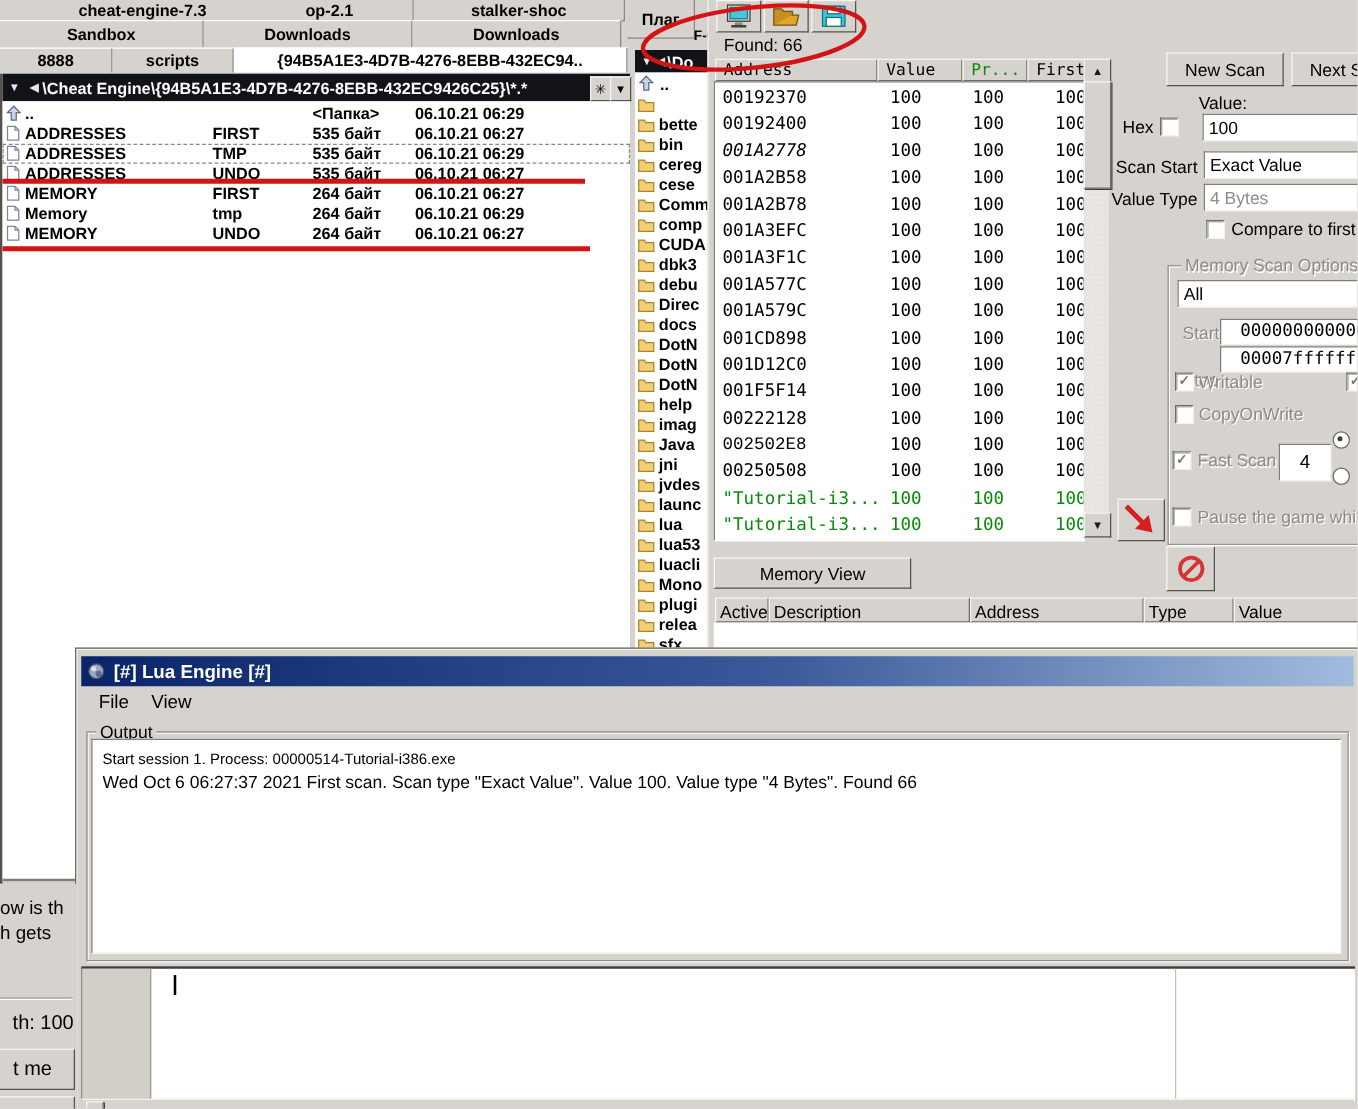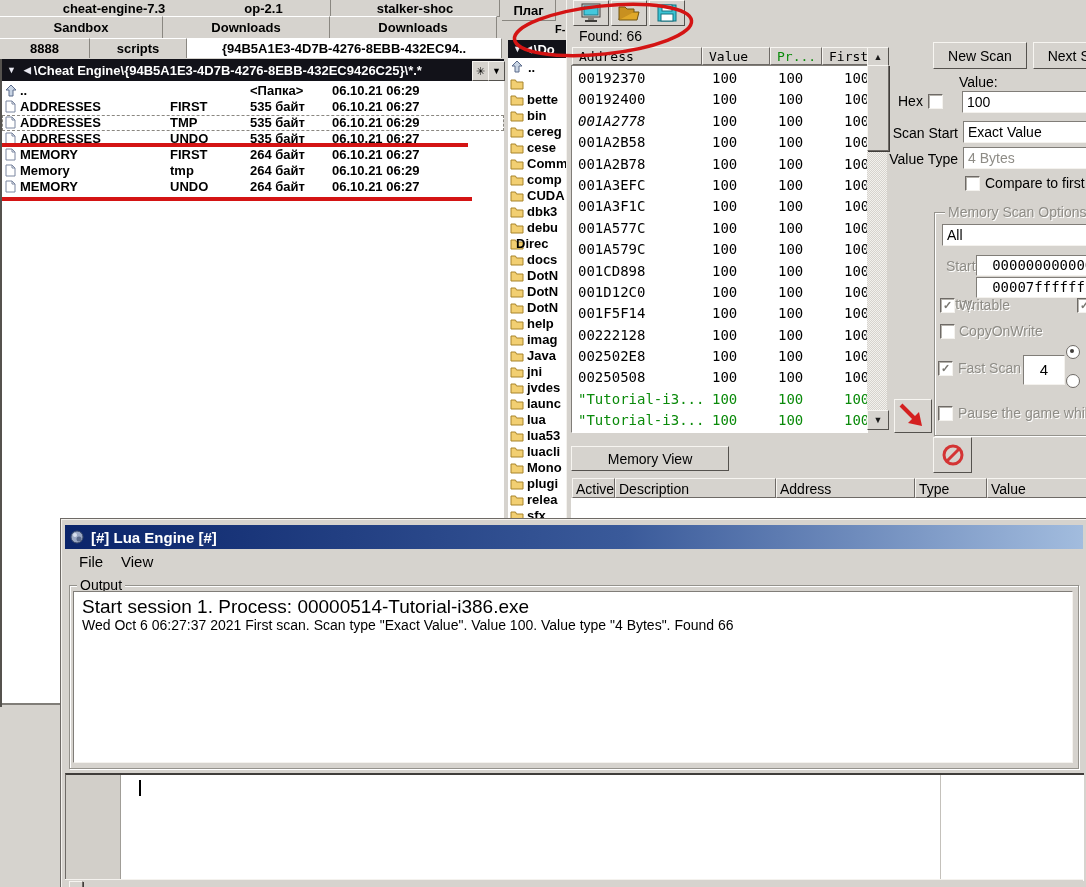--- a/index.html
+++ b/index.html
@@ -42,21 +42,21 @@
 </head>
 <body>
 
 <div id="canvas">
 
   <div class="abs" id="tc-row1" style="left:0;top:0;width:500px;height:16px;border-bottom:1px solid #8a8781;">
       <div class="tab" style="left:0px;width:229px;">cheat-engine-7.3</div>
       <div class="tab" style="left:197px;width:134px;">op-2.1</div>
       <div class="tab" style="left:331px;width:169px;">stalker-shoc</div>
     </div>
-  <div class="abs tab" style="left:502px;top:0;width:54px;height:21px;border-bottom:1px solid #8a8781;">Плаг</div>
+  <div class="abs tab" style="left:502px;top:0;width:54px;height:31px;border-bottom:1px solid #8a8781;">Плаг</div>
   <div class="abs" style="left:508px;top:23px;font-size:11px;font-weight:bold;margin-left:47px;">F-C</div>
 
   <div class="abs" id="tc-row2" style="left:0;top:16px;width:497px;height:22px;">
       <div class="tab" style="left:0px;width:163px;border-top:1px solid #fff;">Sandbox</div>
       <div class="tab" style="left:163px;width:167px;border-top:1px solid #fff;">Downloads</div>
       <div class="tab" style="left:330px;width:167px;border-top:1px solid #fff;">Downloads</div>
     </div>
   <div class="abs" id="tc-row3" style="left:0;top:38px;width:502px;height:20px;">
       <div class="tab" style="left:0px;width:90px;border-top:1px solid #fff;">8888</div>
       <div class="tab" style="left:90px;width:97px;border-top:1px solid #fff;">scripts</div>
@@ -250,21 +250,21 @@
           </svg>
         </span>
         <span style="position:absolute;left:19px;">debu</span>
       </div>
       <div class="treerow">
         <span style="position:absolute;left:2px;top:2px;">
           <svg width="14" height="12" viewBox="0 0 14 12">
             <path d="M1 3 L1 11 L13 11 L13 4 L6.5 4 L5.5 2 L1 2 Z" fill="#f2cf72" stroke="#a8842a"></path>
           </svg>
         </span>
-        <span style="position:absolute;left:8px;">Direc</span>
+        <span style="position:absolute;left:19px;">Direc</span>
       </div>
       <div class="treerow">
         <span style="position:absolute;left:2px;top:2px;">
           <svg width="14" height="12" viewBox="0 0 14 12">
             <path d="M1 3 L1 11 L13 11 L13 4 L6.5 4 L5.5 2 L1 2 Z" fill="#f2cf72" stroke="#a8842a"></path>
           </svg>
         </span>
         <span style="position:absolute;left:19px;">docs</span>
       </div>
       <div class="treerow">
@@ -503,21 +503,21 @@
           <span class="fr-cell" style="left: 206px;">100</span>
           <span class="fr-cell" style="left: 272px;">100</span>
         </div>
         <div class="foundrow">
           <span class="fr-cell" style="left: 6px;">00222128</span>
           <span class="fr-cell" style="left: 140px;">100</span>
           <span class="fr-cell" style="left: 206px;">100</span>
           <span class="fr-cell" style="left: 272px;">100</span>
         </div>
         <div class="foundrow">
-          <span class="fr-cell" style="left: 6px;">002502E8</span>
+          <span class="fr-cell" style="left: 6px; font-family: Liberation Mono, monospace;">002502E8</span>
           <span class="fr-cell" style="left: 140px;">100</span>
           <span class="fr-cell" style="left: 206px;">100</span>
           <span class="fr-cell" style="left: 272px;">100</span>
         </div>
         <div class="foundrow">
           <span class="fr-cell" style="left: 6px;">00250508</span>
           <span class="fr-cell" style="left: 140px;">100</span>
           <span class="fr-cell" style="left: 206px;">100</span>
           <span class="fr-cell" style="left: 272px;">100</span>
         </div>
@@ -621,34 +621,42 @@
         <circle cx="8" cy="8" r="6" fill="#9aa8c4" stroke="#3a4a6a"></circle>
         <circle cx="6" cy="6" r="2" fill="#d8e0ec"></circle>
         <circle cx="10" cy="10" r="2.5" fill="#5a6a8a"></circle>
       </svg>
       <span class="b" style="font-size:15px;">[#] Lua Engine [#]</span>
     </div>
 
     <div class="group" style="left:8px;top:66px;width:1008px;height:182px;"></div>
     <div class="lbl" style="left:16px;top:58px;background:#d6d3ce;padding:0 3px;font-size:14px;">Output</div>
     <div class="abs sunken" id="lua-log" style="left:12px;top:72px;width:1000px;height:172px;overflow:hidden;padding:6px 0 0 8px;box-sizing:border-box;">
-        <div style="font-size:19px;height:18px;line-height:18px;white-space:nowrap;overflow:hidden;">Start session 1. Process: 00000514-Tutorial-i386.exe</div>
+        <div style="font-size:12px;height:18px;line-height:18px;white-space:nowrap;overflow:hidden;">Start session 1. Process: 00000514-Tutorial-i386.exe</div>
         <div style="font-size:14px;height:18px;line-height:18px;white-space:nowrap;overflow:hidden;">Wed Oct  6 06:27:37 2021   First scan. Scan type "Exact Value". Value 100. Value type "4 Bytes". Found 66</div>
       </div>
 
     <div class="abs" style="left:4px;top:254px;width:1018px;height:106px;background:#fff;border-top:2px solid #403d3a;border-left:1px solid #6e6a66;">
       <div class="abs" style="left:0;top:0;width:54px;height:106px;background:#d2cfc9;border-right:1px solid #a09d97;"></div>
       <div class="abs" style="left:73px;top:5px;width:2px;height:16px;background:#000;"></div>
       <div class="abs" style="left:874px;top:0;width:1px;height:106px;background:#c4c1bb;"></div>
     </div>
     <div class="abs" style="left:4px;top:360px;width:1018px;height:9px;background:#d6d3ce;border-top:1px solid #f4f2ee;">
       <div class="abs raised" style="left:4px;top:1px;width:12px;height:7px;"></div>
     </div>
   </div>
 
+  <div class="abs" id="tutorial" style="left:0;top:707px;width:62px;height:180px;background:#d6d3ce;overflow:visible;">
+    <div class="abs" style="left:0;top:11px;width:62px;font-size:15px;white-space:nowrap;overflow:hidden;">ow is th</div>
+    <div class="abs" style="left:0;top:31px;width:62px;font-size:15px;white-space:nowrap;overflow:hidden;">h gets</div>
+    <div class="abs" style="left:0;top:91px;width:58px;height:0;border-top:1px solid #96948e;border-bottom:1px solid #fff;"></div>
+    <div class="abs" style="left:0;top:103px;width:59px;font-size:16px;text-align:right;white-space:nowrap;">th: 100</div>
+    <div class="abs btn" style="left:-8px;top:132px;width:66px;height:31px;font-size:16px;">t me</div>
+    <div class="abs btn" style="left:-8px;top:170px;width:66px;height:18px;"></div>
+  </div>
 
   <div class="abs annot" style="left:2px;top:143px;width:466px;height:4px;background:#d41414;z-index:60;"></div>
   <div class="abs annot" style="left:2px;top:197px;width:470px;height:4px;background:#d41414;z-index:60;"></div>
   <svg class="abs annot" style="left:505px;top:0;z-index:60;" width="195" height="60" viewBox="0 0 195 60">
     <ellipse cx="98" cy="30" rx="89" ry="24" fill="none" stroke="#d41414" stroke-width="3.5" transform="rotate(-6 98 30)"></ellipse>
   </svg>
   <svg class="abs annot" style="left:898px;top:402px;z-index:60;" width="27" height="27" viewBox="0 0 27 27">
     <line x1="3" y1="3" x2="19" y2="19" stroke="#d42020" stroke-width="4"></line>
     <polygon points="24,24 10,21 21,10" fill="#d42020"></polygon>
   </svg>

